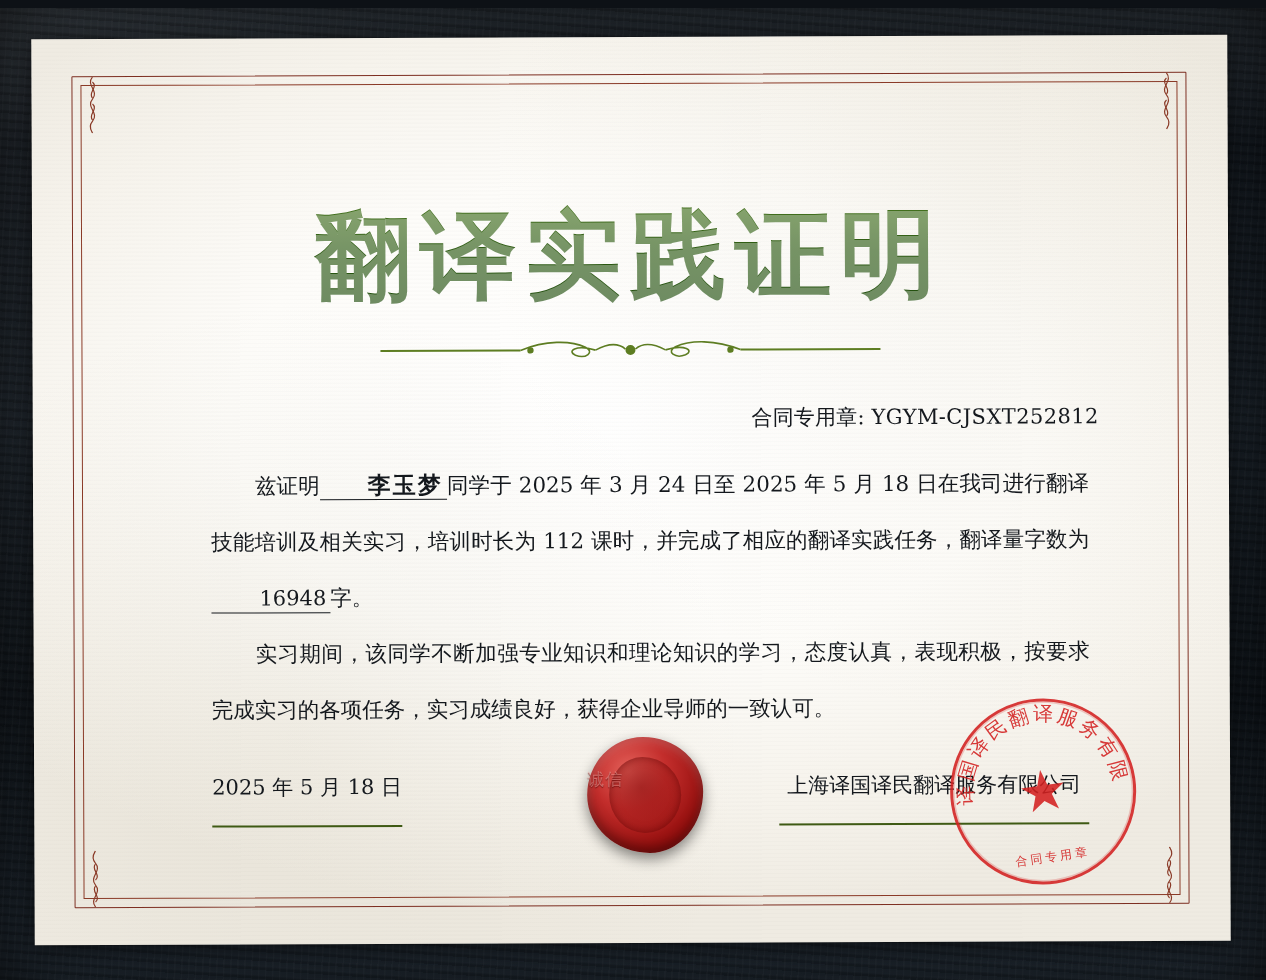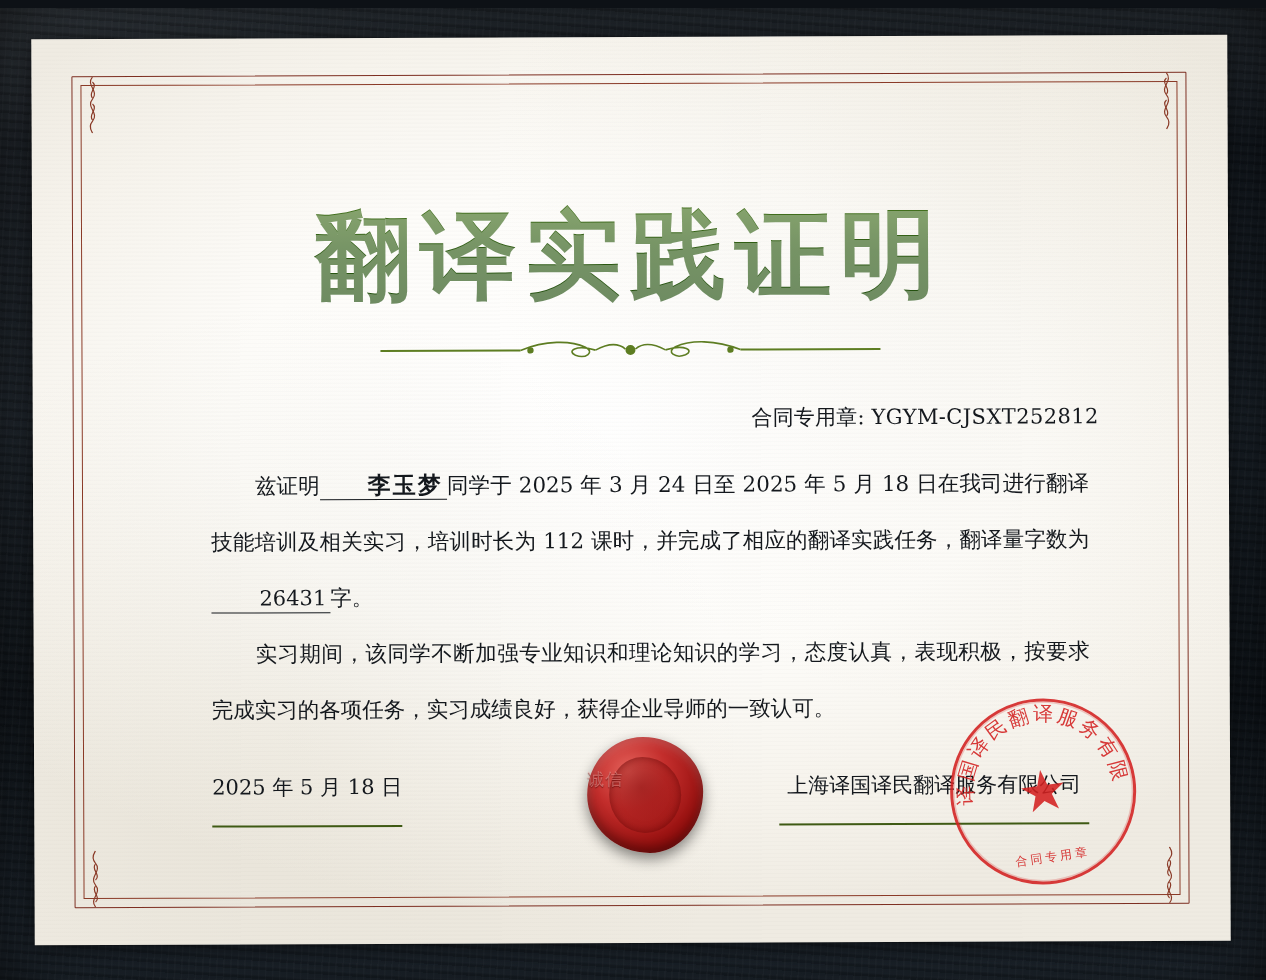--- a/index.html
+++ b/index.html
@@ -157,21 +157,21 @@
   }
   .blank.name { font-size: 23px; letter-spacing: 2px; min-width: 108px; }
   .blank.count { font-weight: 400; font-size: 21px; min-width: 110px; }
 
   
   .date-line {
     position: absolute;
     left: 178px;
     top: 735px;
     width: 190px;
-    text-align: right;
+    text-align: left;
     font-size: 21px;
     color: #14181d;
     font-family: "DejaVu Serif", "Liberation Serif", serif;
   }
   .date-line .rule {
     margin-top: 24px;
     border-bottom: 2.2px solid #3f5a14;
   }
   .company-line {
     position: absolute;
@@ -316,21 +316,21 @@
         <circle cx="160" cy="13" r="3.2" fill="currentColor" stroke="none"></circle>
         <circle cx="360" cy="13" r="3.2" fill="currentColor" stroke="none"></circle>
       </svg>
     </div>
 
     <div class="cert-no">
       <span>合同专用章</span><span>: </span><span class="num">YGYM-CJSXT252812</span>
     </div>
 
     <div class="body-text">
-      <p class="para indent"><span>兹证明</span><span class="blank name">李玉梦</span><span>同学于 2025 年 3 月 24 日至 2025 年 5 月 18 日在我司进行翻译技能培训及相关实习，培训时长为 112 课时，并完成了相应的翻译实践任务，翻译量字数为</span><span class="blank count">26431</span><span>字。</span></p>
+      <p class="para indent"><span>兹证明</span><span class="blank name">李玉梦</span><span>同学于 2025 年 3 月 24 日至 2025 年 5 月 18 日在我司进行翻译技能培训及相关实习，培训时长为 112 课时，并完成了相应的翻译实践任务，翻译量字数为</span><span class="blank count">16948</span><span>字。</span></p>
       <p class="para indent">实习期间，该同学不断加强专业知识和理论知识的学习，态度认真，表现积极，按要求完成实习的各项任务，实习成绩良好，获得企业导师的一致认可。</p>
     </div>
 
     <div class="date-line">
       <div>2025 年 5 月 18 日</div>
       <div class="rule"></div>
     </div>
 
     <div class="company-line">
       <div>上海译国译民翻译服务有限公司</div>

